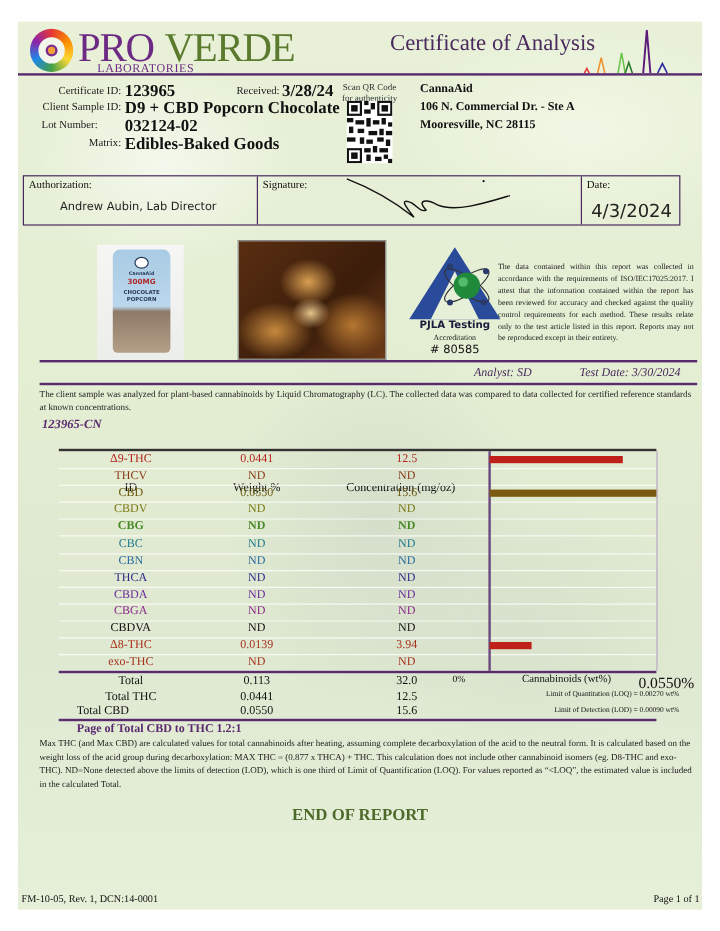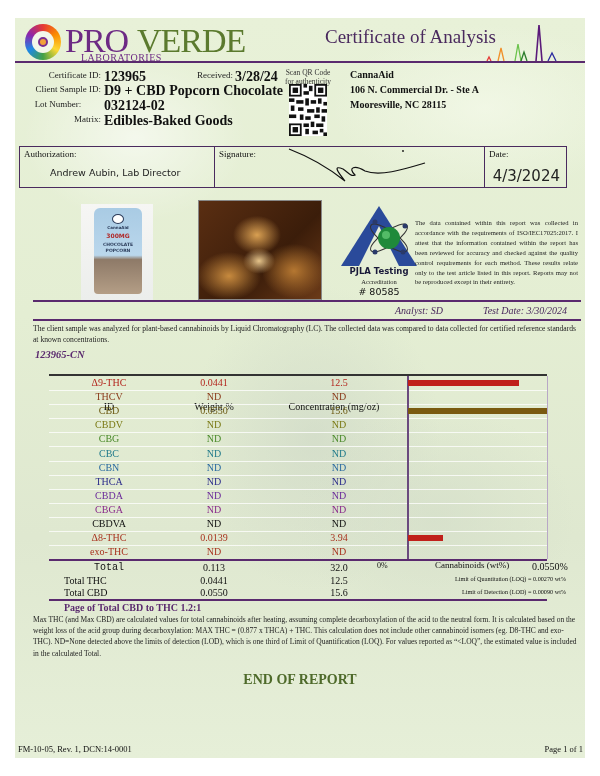--- a/index.html
+++ b/index.html
@@ -66,21 +66,21 @@
   .c-id{left:15px;width:90px;}
   .c-wt{left:125px;width:80px;}
   .c-conc{left:235px;width:110px;}
   .tbl-rule{left:34px;top:541px;width:498px;height:1.5px;background:#5a2a6e;}
   .chart-axis{left:392px;top:358px;width:1.5px;height:183px;background:#6a4a7e;}
   .chart-max{left:532px;top:358px;width:1px;height:183px;background:#b8a8c6;}
   .bar{position:absolute;height:6px;left:393px;}
   .totals{font-size:10px;}
   .legend-0{left:362px;top:543px;font-size:8px;}
   .legend-l{left:420px;top:542px;font-size:9px;}
-  .legend-r{left:517px;top:543px;font-size:10px;}
+  .legend-r{left:517px;top:543px;font-size:13px;}
   .loq{right:19px;font-size:6.2px;text-align:right;}
   .tot-rule{left:34px;top:581px;width:498px;height:1.5px;background:#5a2a6e;}
   .ratio{left:49px;top:584px;font-size:10px;font-weight:bold;color:#5a2a6e;}
   .notes{left:18px;top:596px;width:548px;font-size:7.5px;line-height:11.2px;color:#222;}
   .end{left:0;width:570px;top:654px;text-align:center;font-size:14px;font-weight:bold;color:#4e6a2a;}
   .footer-left{left:3px;top:726px;font-size:8.5px;}
   .footer-mid{left:150px;width:270px;top:718px;text-align:center;font-size:9px;font-weight:bold;color:#5a2a6e;line-height:11px;}
   .footer-right{right:2px;top:726px;font-size:8.5px;}
 </style>
 </head>
@@ -244,21 +244,21 @@
       <div class="row" style="top: 386.2px;">
         <span class="cell c-id" style="color: rgb(107, 90, 18);">CBD</span>
         <span class="cell c-wt" style="color: rgb(107, 90, 18);">0.0550</span>
         <span class="cell c-conc" style="color: rgb(107, 90, 18);">15.6</span>
       </div>
       <div class="row" style="top: 400.3px;">
         <span class="cell c-id" style="color: rgb(122, 122, 20);">CBDV</span>
         <span class="cell c-wt" style="color: rgb(122, 122, 20);">ND</span>
         <span class="cell c-conc" style="color: rgb(122, 122, 20);">ND</span>
       </div>
-      <div class="row" style="top: 414.4px;">
+      <div class="row" style="top: 414.4px; font-weight: bold;">
         <span class="cell c-id" style="color: rgb(74, 138, 42);">CBG</span>
         <span class="cell c-wt" style="color: rgb(74, 138, 42);">ND</span>
         <span class="cell c-conc" style="color: rgb(74, 138, 42);">ND</span>
       </div>
       <div class="row" style="top: 428.5px;">
         <span class="cell c-id" style="color: rgb(31, 122, 138);">CBC</span>
         <span class="cell c-wt" style="color: rgb(31, 122, 138);">ND</span>
         <span class="cell c-conc" style="color: rgb(31, 122, 138);">ND</span>
       </div>
       <div class="row" style="top: 442.6px;">
@@ -302,24 +302,24 @@
   <div class="abs chart-max"></div>
   <div id="bars">
       <div class="abs bar" style="top: 362px; width: 111.453px; background: rgb(192, 32, 26);"></div>
       <div class="abs bar" style="top: 390.2px; width: 139px; background: rgb(122, 90, 16);"></div>
       <div class="abs bar" style="top: 517.1px; width: 35.1291px; background: rgb(192, 32, 26);"></div>
     </div>
 
   <div class="abs tbl-rule"></div>
 
   <div id="totals">
-      <div class="abs totals" style="left: 49px; width: 90px; top: 544px; text-align: center; font-family: Liberation Mono, monospace;">Total</div>
+      <div class="abs totals" style="left: 49px; width: 90px; top: 544px; text-align: center;">Total</div>
       <div class="abs totals" style="left: 159px; width: 80px; top: 544px; text-align: center;">0.113</div>
       <div class="abs totals" style="left: 269px; width: 110px; top: 544px; text-align: center;">32.0</div>
-      <div class="abs totals" style="left: 49px; width: 90px; top: 556.5px; text-align: left;">Total THC</div>
+      <div class="abs totals" style="left: 49px; width: 90px; top: 556.5px; text-align: center;">Total THC</div>
       <div class="abs totals" style="left: 159px; width: 80px; top: 556.5px; text-align: center;">0.0441</div>
       <div class="abs totals" style="left: 269px; width: 110px; top: 556.5px; text-align: center;">12.5</div>
       <div class="abs totals" style="left: 49px; width: 90px; top: 569px; text-align: left;">Total CBD</div>
       <div class="abs totals" style="left: 159px; width: 80px; top: 569px; text-align: center;">0.0550</div>
       <div class="abs totals" style="left: 269px; width: 110px; top: 569px; text-align: center;">15.6</div>
     </div>
   <div class="abs legend-0">0%</div>
   <div class="abs legend-l">Cannabinoids (wt%)</div>
   <div class="abs legend-r">0.0550%</div>
   <div class="abs loq" style="top:557px;">Limit of Quantitation (LOQ) = 0.00270 wt%</div>

